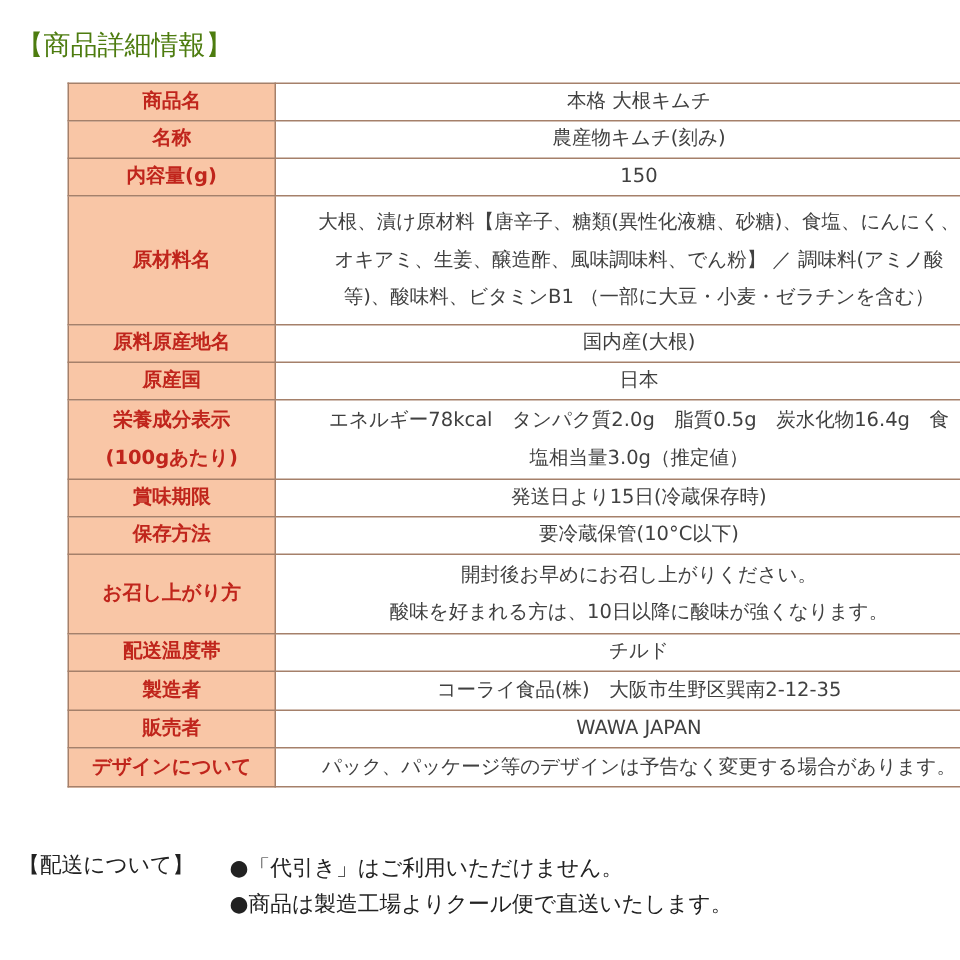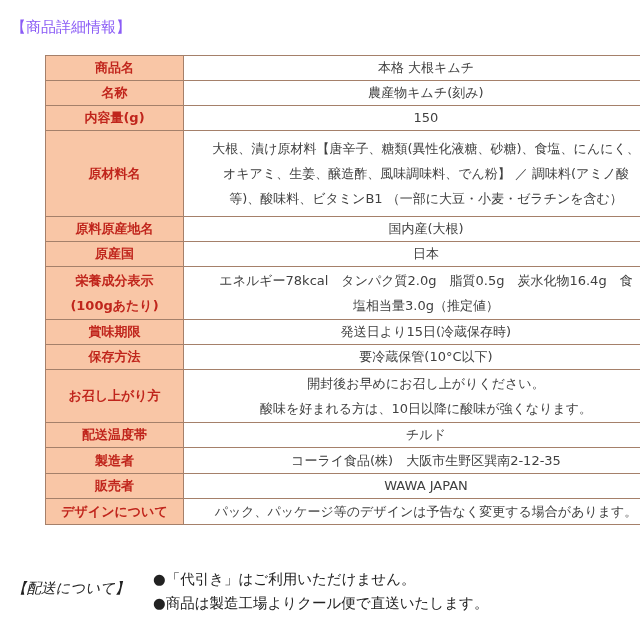--- a/index.html
+++ b/index.html
@@ -1,26 +1,26 @@
 <!DOCTYPE html>
 <html><head>
 <meta charset="utf-8">
 <style>
   html, body { margin:0; padding:0; background:#ffffff; }
   body { width:640px; height:640px; position:relative; overflow:hidden;
          font-family:"DejaVu Sans", sans-serif; color:#333333; }
-  .section-title { position:absolute; left:11px; top:18px; font-size:15px; color:#8b5cf6; letter-spacing:0px; }
+  .section-title { position:absolute; left:11px; top:18px; font-size:18px; color:#4d7c0f; letter-spacing:0px; }
   table.spec { position:absolute; left:5px; top:55px; width:618px; border-collapse:collapse;margin-left:40px; }
   table.spec td { border:1px solid #a5806a; padding:0; font-size:13px; line-height:24px; vertical-align:middle; }
   td.label { width:137px; background:#f9c6a6; color:#c0251c; font-weight:bold; text-align:center; font-size:13.5px; white-space:nowrap; }
   td.value { background:#ffffff; color:#404040; padding-left:12px !important; padding-right:6px !important; white-space:nowrap;text-align:center; }
   td.value.multi { white-space:normal; line-height:25px; padding-top:1px; padding-bottom:1px; }
   .label-stack { display:block; line-height:25px; }
   .shipping { position:absolute; left:12px; top:567px; font-size:14.5px; color:#222; }
-  .shipping .head { position:absolute; left:0; top:12px; white-space:nowrap;font-style:italic; }
+  .shipping .head { position:absolute; left:0; top:0; white-space:nowrap; }
   .shipping .lines { position:absolute; left:141px; top:0; white-space:nowrap; line-height:24px; }
   .shipping .line { display:block; }
 </style>
 </head>
 <body>
 
 <div class="section-title">【商品詳細情報】</div>
 
 <table class="spec">
   <tbody>

